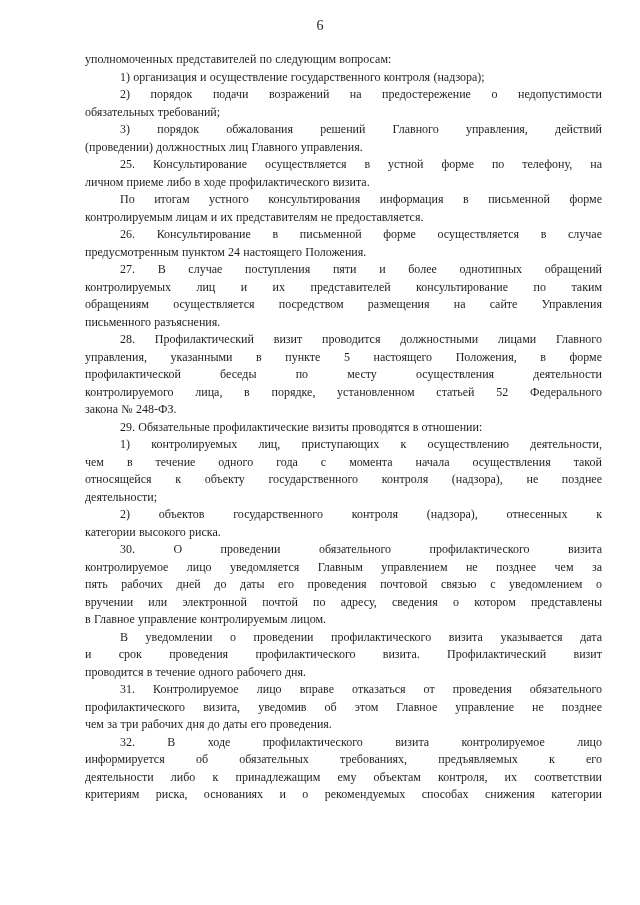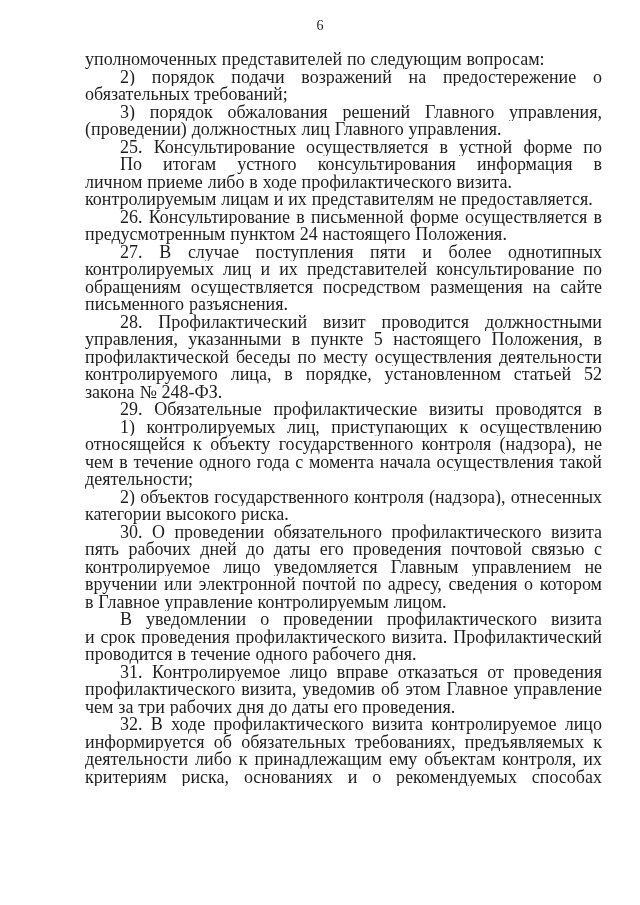--- a/index.html
+++ b/index.html
@@ -25,21 +25,21 @@
     line-height: 18px;
     text-align: center;
     font-size: 14px;
     color: #1e1e1e;
   }
   .body-text {
     position: absolute;
     top: 51px;
     left: 85px;
     width: 517px;
-    font-size: 18px;
+    font-size: 12px;
   }
   .line {
     height: 17.5px;
     line-height: 17.5px;
     overflow: hidden;
     white-space: normal;
     text-align: justify;
     text-align-last: justify;
     word-spacing: 0.02em;
   }
@@ -50,49 +50,50 @@
     padding-left: 35px;
   }
 </style>
 </head>
 <body>
 
 <div class="page">
   <div class="page-number">6</div>
   <div class="body-text">
       <div class="line lastline">уполномоченных представителей по следующим вопросам:</div>
+      <div class="line indent lastline">1) организация и осуществление государственного контроля (надзора);</div>
       <div class="line indent">2) порядок подачи возражений на предостережение о недопустимости</div>
       <div class="line lastline">обязательных требований;</div>
       <div class="line indent">3) порядок обжалования решений Главного управления, действий</div>
       <div class="line lastline">(проведении) должностных лиц Главного управления.</div>
       <div class="line indent">25. Консультирование осуществляется в устной форме по телефону, на</div>
+      <div class="line lastline">личном приеме либо в ходе профилактического визита.</div>
       <div class="line indent">По итогам устного консультирования информация в письменной форме</div>
-      <div class="line lastline">личном приеме либо в ходе профилактического визита.</div>
       <div class="line lastline">контролируемым лицам и их представителям не предоставляется.</div>
       <div class="line indent">26. Консультирование в письменной форме осуществляется в случае</div>
       <div class="line lastline">предусмотренным пунктом 24 настоящего Положения.</div>
       <div class="line indent">27. В случае поступления пяти и более однотипных обращений</div>
       <div class="line">контролируемых лиц и их представителей консультирование по таким</div>
       <div class="line">обращениям осуществляется посредством размещения на сайте Управления</div>
       <div class="line lastline">письменного разъяснения.</div>
       <div class="line indent">28. Профилактический визит проводится должностными лицами Главного</div>
       <div class="line">управления, указанными в пункте 5 настоящего Положения, в форме</div>
       <div class="line">профилактической беседы по месту осуществления деятельности</div>
       <div class="line">контролируемого лица, в порядке, установленном статьей 52 Федерального</div>
       <div class="line lastline">закона № 248-ФЗ.</div>
       <div class="line indent lastline">29. Обязательные профилактические визиты проводятся в отношении:</div>
       <div class="line indent">1) контролируемых лиц, приступающих к осуществлению деятельности,</div>
+      <div class="line">чем в течение одного года с момента начала осуществления такой</div>
       <div class="line">относящейся к объекту государственного контроля (надзора), не позднее</div>
-      <div class="line">чем в течение одного года с момента начала осуществления такой</div>
       <div class="line lastline">деятельности;</div>
       <div class="line indent">2) объектов государственного контроля (надзора), отнесенных к</div>
       <div class="line lastline">категории высокого риска.</div>
       <div class="line indent">30. О проведении обязательного профилактического визита</div>
+      <div class="line">контролируемое лицо уведомляется Главным управлением не позднее чем за</div>
       <div class="line">пять рабочих дней до даты его проведения почтовой связью с уведомлением о</div>
-      <div class="line">контролируемое лицо уведомляется Главным управлением не позднее чем за</div>
       <div class="line">вручении или электронной почтой по адресу, сведения о котором представлены</div>
       <div class="line lastline">в Главное управление контролируемым лицом.</div>
       <div class="line indent">В уведомлении о проведении профилактического визита указывается дата</div>
       <div class="line">и срок проведения профилактического визита. Профилактический визит</div>
       <div class="line lastline">проводится в течение одного рабочего дня.</div>
       <div class="line indent">31. Контролируемое лицо вправе отказаться от проведения обязательного</div>
       <div class="line">профилактического визита, уведомив об этом Главное управление не позднее</div>
       <div class="line lastline">чем за три рабочих дня до даты его проведения.</div>
       <div class="line indent">32. В ходе профилактического визита контролируемое лицо</div>
       <div class="line">информируется об обязательных требованиях, предъявляемых к его</div>

